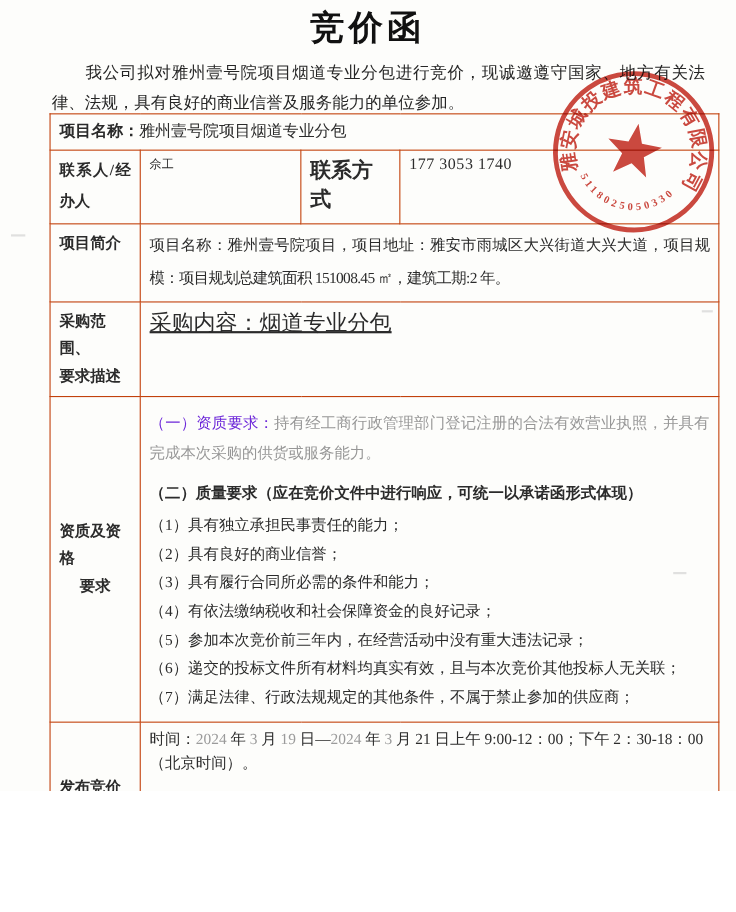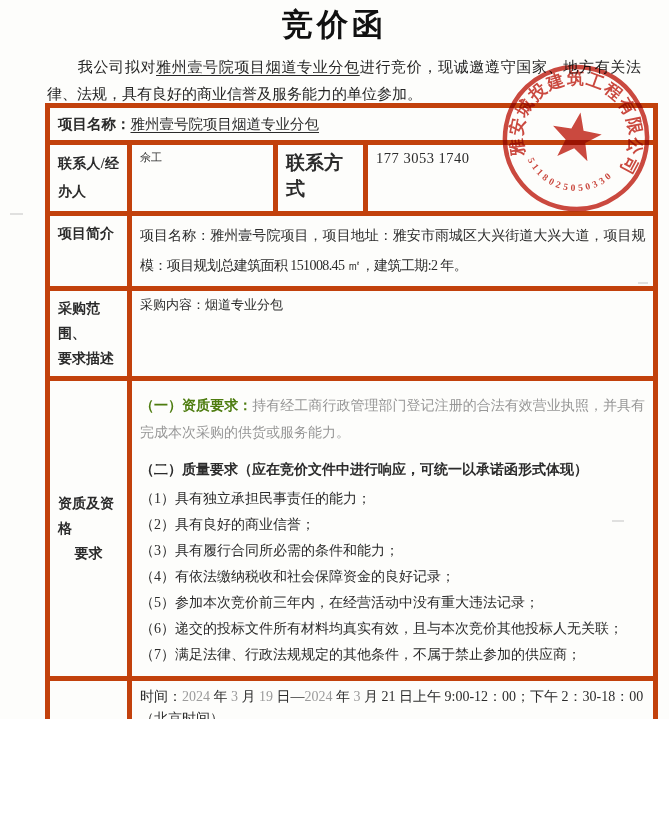--- a/index.html
+++ b/index.html
@@ -10,48 +10,48 @@
     color:#2b2b2b;
   }
   .title{
     margin:4px 0 2px 0;text-align:center;
     font-size:31px;font-weight:bold;letter-spacing:4px;color:#111;
   }
   .intro{
     margin:8px 28px 0 47px;font-size:15px;line-height:27px;
     text-align:justify;text-indent:2.05em;color:#262626;
   }
-  .u{text-decoration:underline;text-underline-offset:3px;}
+  .u{text-underline-offset:3px;}
   .b{font-weight:bold;}
   .light{color:#9b9b9b;}
   table.doc{
     position:absolute;left:45px;top:103px;width:608px;height:709px;
     border-collapse:collapse;table-layout:fixed;
     font-size:14px;
   }
   table.doc td{
-    border:5px solid #c2410c;vertical-align:top;
+    border:1px solid #c2410c;vertical-align:top;
     padding:5px 8px;overflow:hidden;color:#2b2b2b;
   }
   td.lab{font-weight:bold;padding:6px 6px;line-height:24px;}
   .lab-line{line-height:25px;}
   .lab-just{text-align:justify;text-align-last:justify;}
   .lab-center{text-align:center;}
   .row-simple td{font-size:14.5px;line-height:22px;padding-top:6px;}
   .cell-contact-name{font-size:11px;padding-top:7px;}
   .cell-contact-method{font-size:19px;font-weight:bold;padding-top:8px;padding-left:12px;}
   .cell-phone{font-size:14.5px;padding-top:8px;padding-left:16px;letter-spacing:.5px;}
   .contact-lab .lab-line{line-height:28px;}
   .tight{letter-spacing:-0.6px;}
   .cell-overview{line-height:30px;text-align:justify;padding-top:7px;}
-  .cell-scope{padding-top:7px;font-size:13px;}
+  .cell-scope{padding-top:7px;font-size:20px;text-decoration:underline;}
   .cell-schedule{line-height:20px;padding-top:6px;}
   .cell-qual{padding:4px 10px 0 10px;}
   .q-head1{margin:6px 0 14px 0;line-height:27px;text-align:justify;}
-  .q-head1 .q-title{font-weight:bold;color:#4d7c0f;}
+  .q-head1 .q-title{font-weight:normal;color:#6d28d9;}
   .q-head1 .q-rest{color:#979797;}
   .q-head2{margin:0 0 10px 0;line-height:19px;font-weight:bold;}
   .q-item{line-height:19px;margin-bottom:7px;}
   .cell-release{line-height:22px;padding-top:6px;}
   .release-lab .lab-line{line-height:22px;margin-top:44px;}
   
   .stamp{
     position:absolute;left:496px;top:58px;width:160px;height:160px;
     transform:rotate(10deg);mix-blend-mode:multiply;opacity:.92;
     pointer-events:none;

